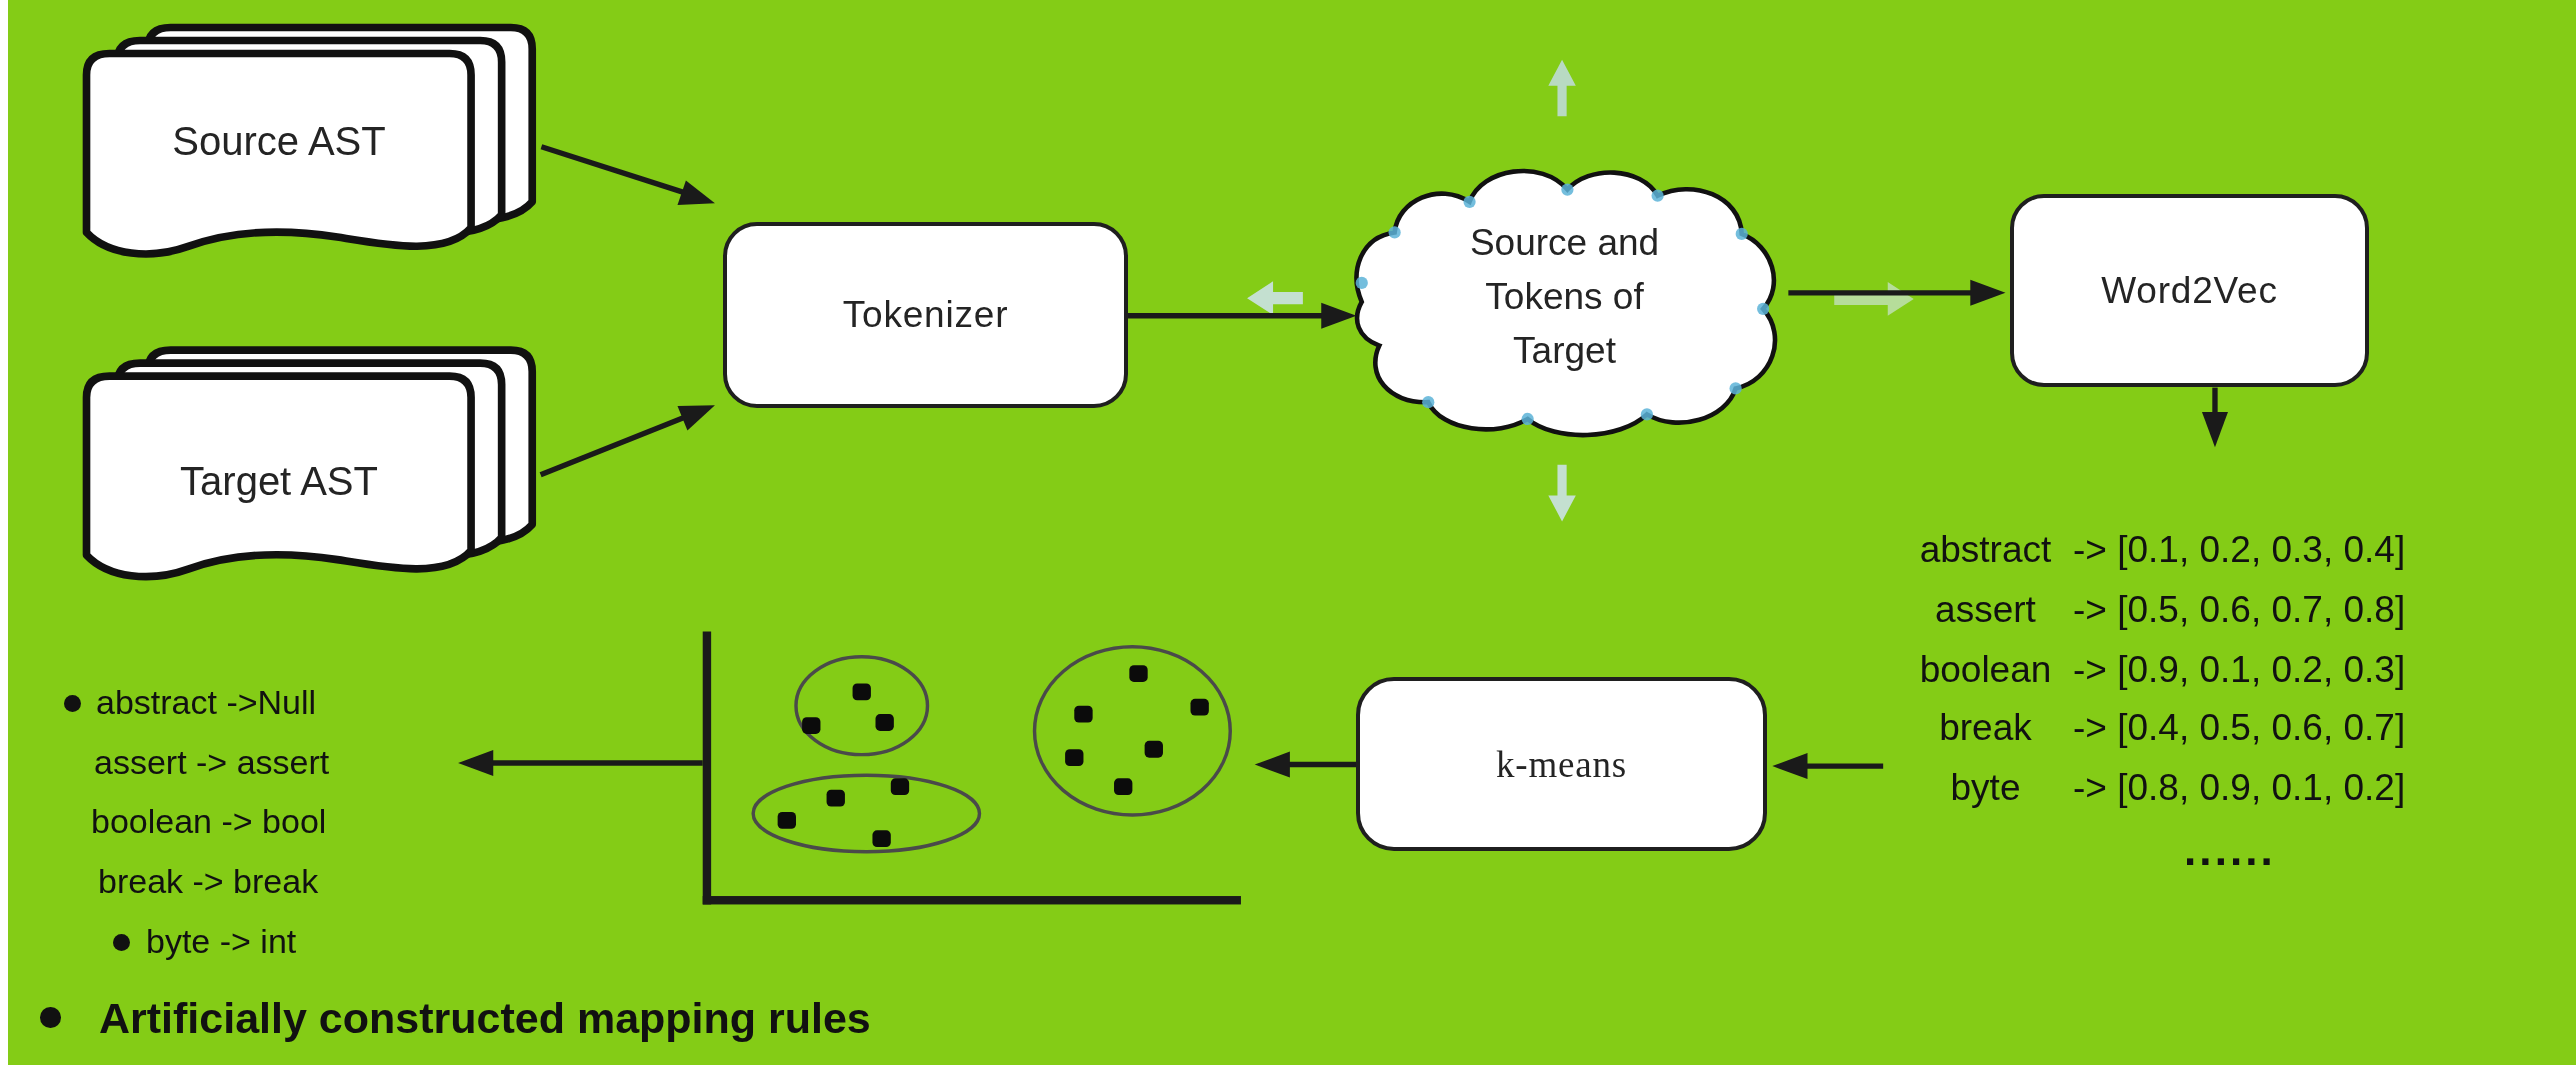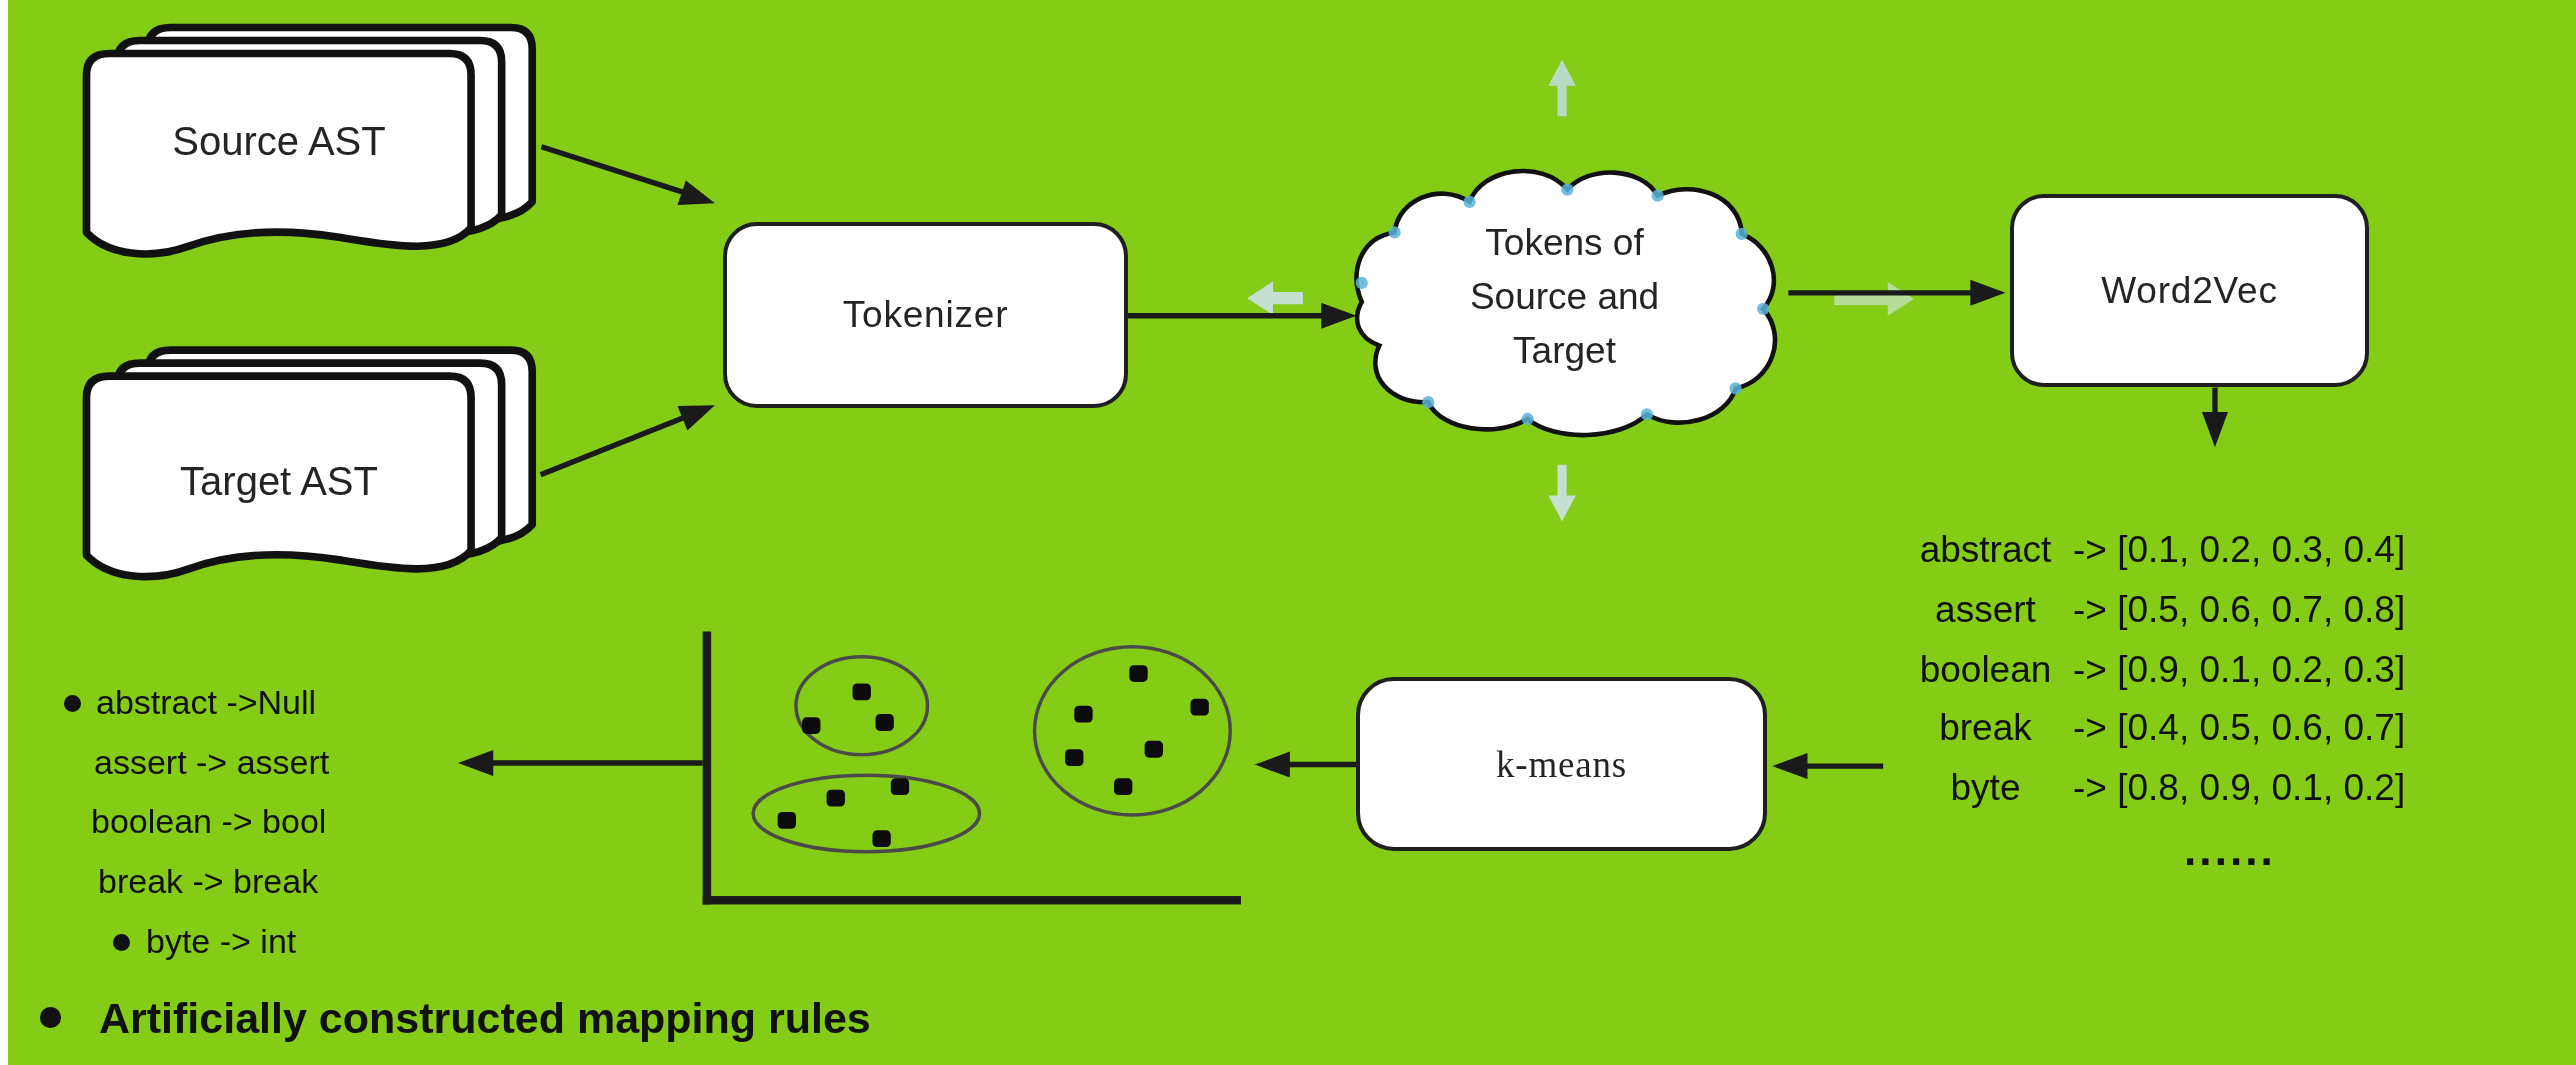--- a/index.html
+++ b/index.html
@@ -183,22 +183,22 @@
 
   <div class="node-box" style="left:2002px;top:194px;width:359px;height:193px;">
     <span class="node-label">Word2Vec</span>
   </div>
 
   <div class="node-box serif" style="left:1348px;top:677px;width:411px;height:174px;border-radius:38px;">
     <span class="node-label">k-means</span>
   </div>
 
   <div class="cloud-text">
+    <div>Source and</div>
     <div>Tokens of</div>
-    <div>Source and</div>
     <div>Target</div>
   </div>
 
   <div>
     <div class="vrow" style="top:529px;">
       <span class="vword">abstract</span>
       <span class="vval">-&gt; [0.1, 0.2, 0.3, 0.4]</span>
     </div>
     <div class="vrow" style="top:589px;">
       <span class="vword">assert</span>

